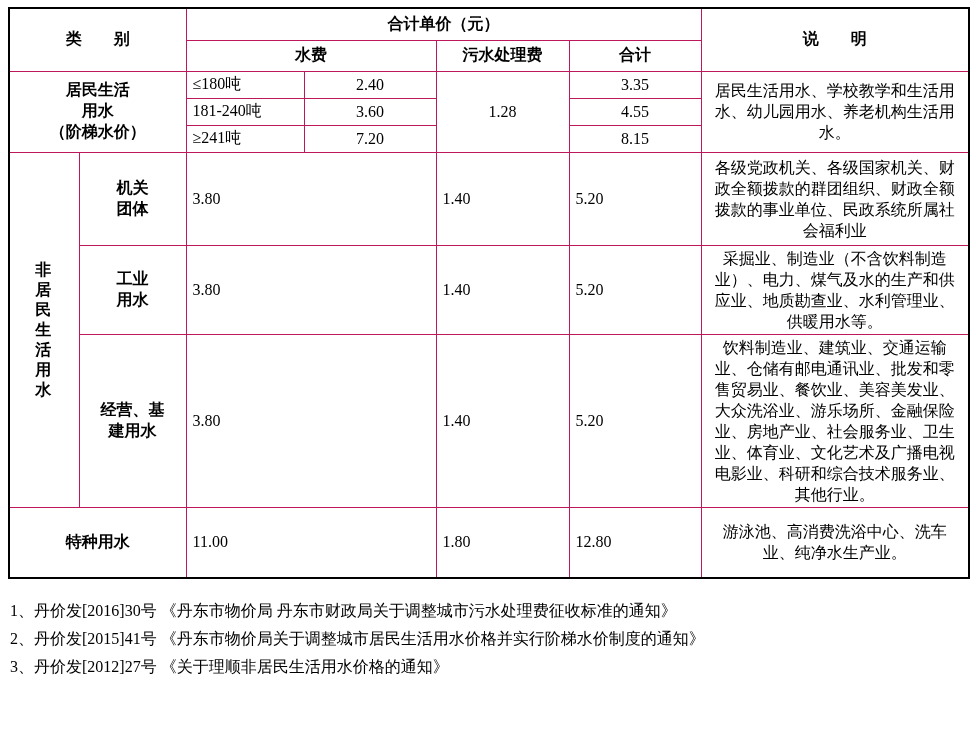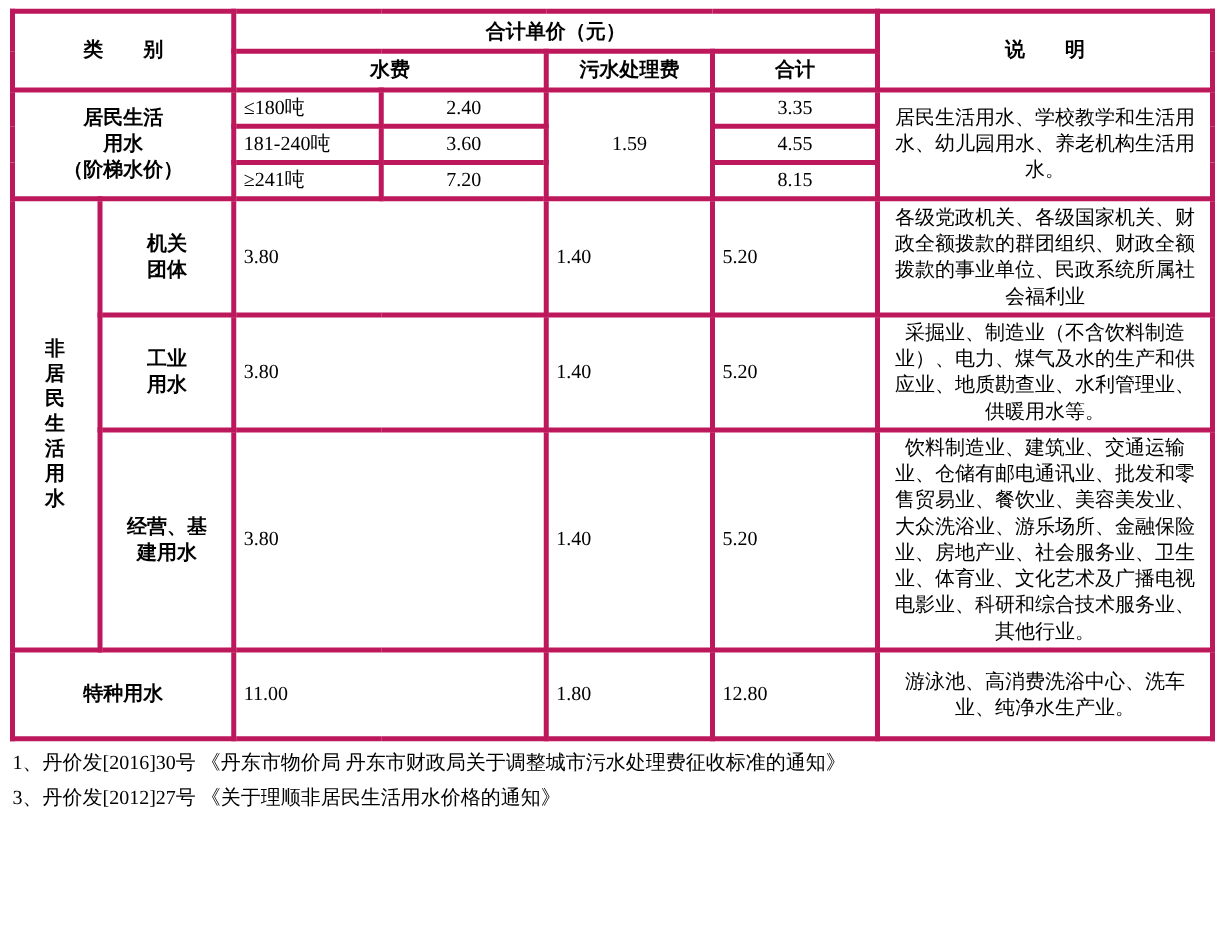--- a/index.html
+++ b/index.html
@@ -9,21 +9,21 @@
     font-family:"Liberation Serif", serif;
     position:relative;overflow:hidden;
   }
   table.price{
     position:absolute;left:8px;top:7px;
     width:960px;
     border-collapse:collapse;table-layout:fixed;
     border:2px solid #000;
   }
   table.price td{
-    border:4px solid #be185d;
+    border:1px solid #be185d;
     font-size:16px;
     padding:2px 6px;
     vertical-align:middle;
     overflow:hidden;
   }
   .c{text-align:center;}
   .b{font-weight:bold;}
   .pre{white-space:pre-line;}
   .tier-range{padding-left:7px;}
   .numL{padding-left:10px;}
@@ -70,21 +70,21 @@
     <td class="c b">污水处理费</td>
     <td class="c b">合计</td>
   </tr>
 
   <tr style="height:27px">
     <td rowspan="3" colspan="2" class="c b pre">居民生活
 用水
 （阶梯水价）</td>
     <td class="tier-range">≤180吨</td>
     <td class="c">2.40</td>
-    <td rowspan="3" class="c">1.59</td>
+    <td rowspan="3" class="c">1.28</td>
     <td class="c">3.35</td>
     <td rowspan="3" class="note">居民生活用水、学校教学和生活用水、幼儿园用水、养老机构生活用水。</td>
   </tr>
   <tr style="height:27px">
     <td class="tier-range">181-240吨</td>
     <td class="c">3.60</td>
     <td class="c">4.55</td>
   </tr>
   <tr style="height:27px">
     <td class="tier-range">≥241吨</td>
@@ -127,14 +127,15 @@
     <td colspan="2" class="numL">11.00</td>
     <td class="numL">1.80</td>
     <td class="numL">12.80</td>
     <td class="note">游泳池、高消费洗浴中心、洗车业、纯净水生产业。</td>
   </tr>
 </tbody>
   </table>
 
 <div class="docs">
   <div>1、丹价发[2016]30号 《丹东市物价局 丹东市财政局关于调整城市污水处理费征收标准的通知》</div>
+  <div>2、丹价发[2015]41号 《丹东市物价局关于调整城市居民生活用水价格并实行阶梯水价制度的通知》</div>
   <div>3、丹价发[2012]27号 《关于理顺非居民生活用水价格的通知》</div>
 </div>
 
 </body></html>

